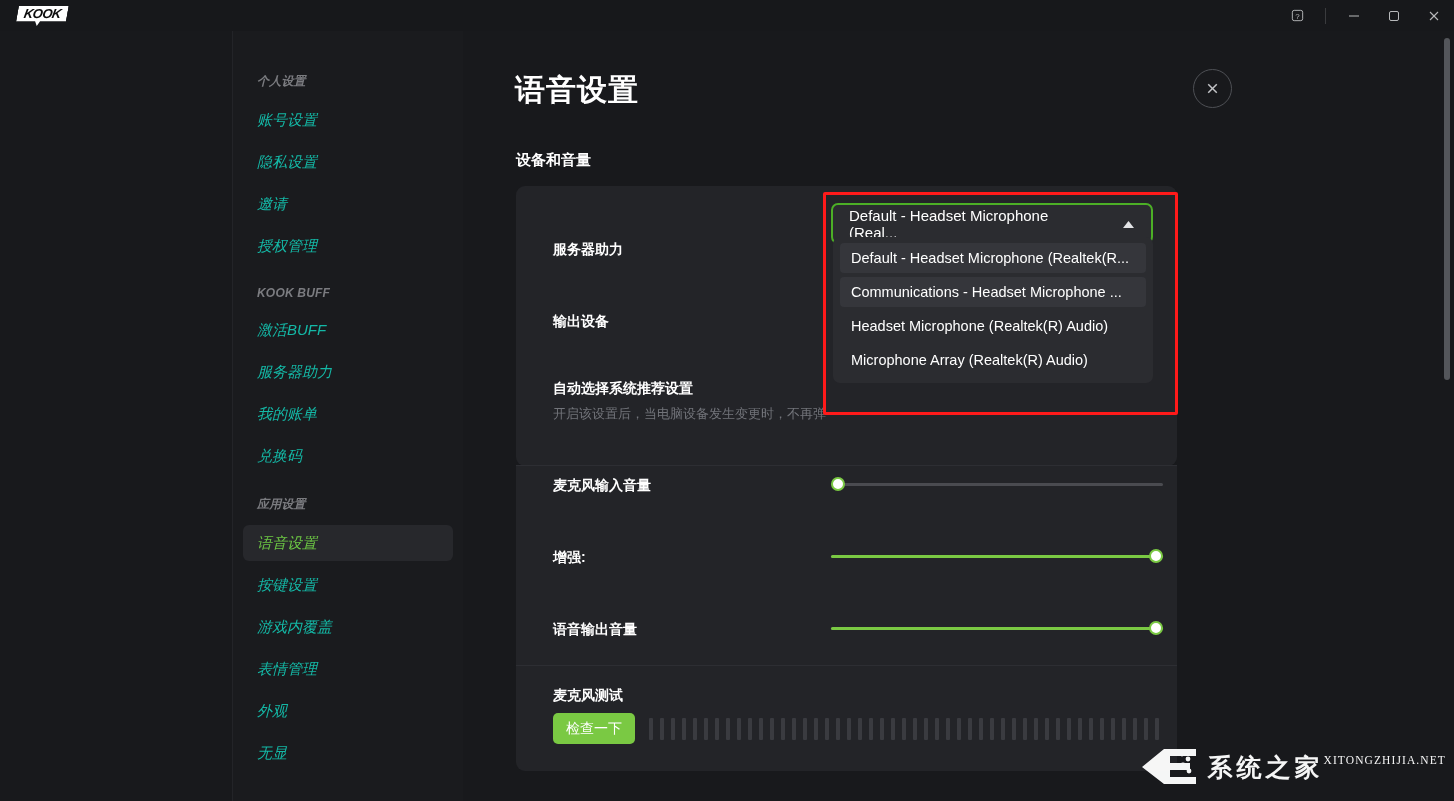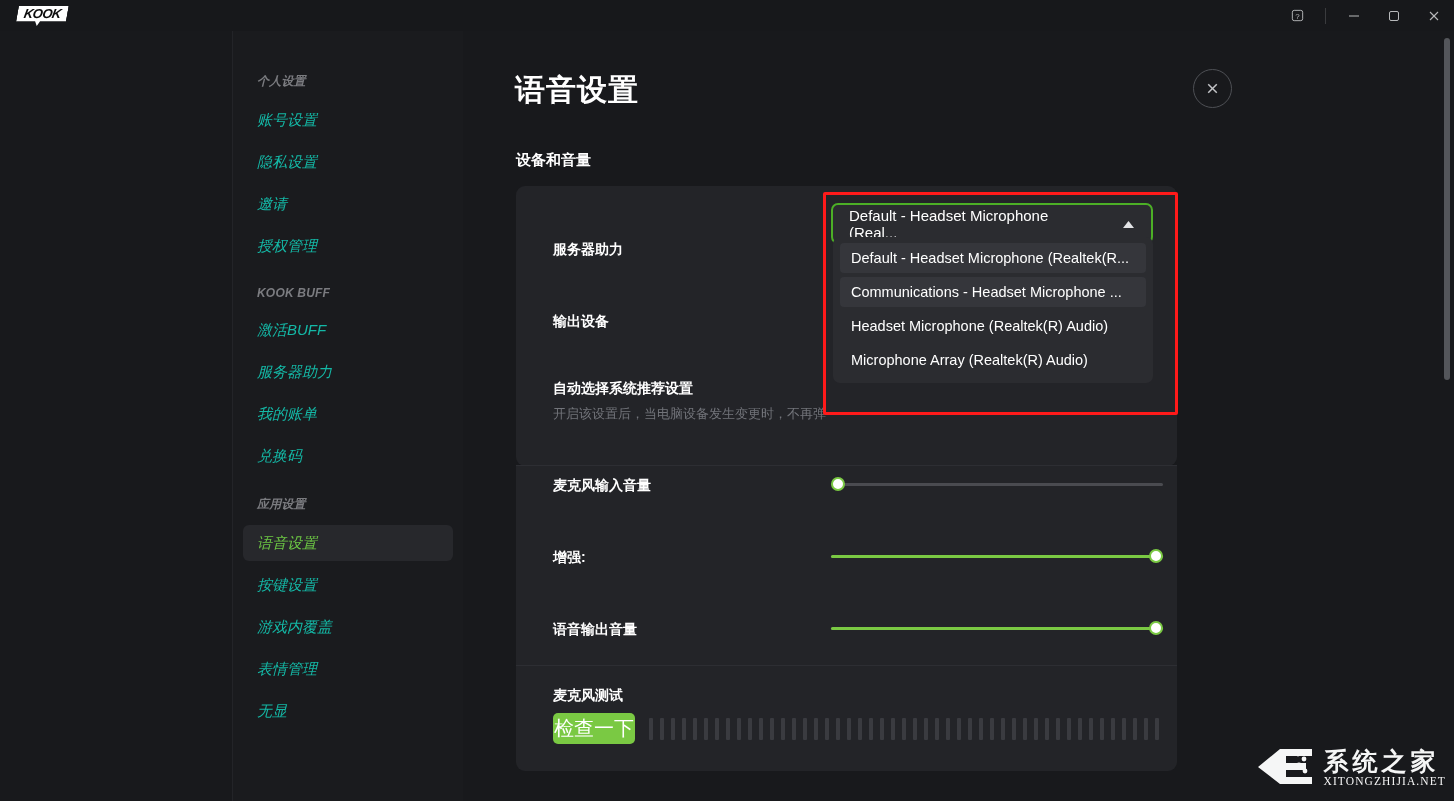--- a/index.html
+++ b/index.html
@@ -101,21 +101,21 @@
   .track { height: 3px; border-radius: 2px; background: #4a4b50; width: 100%; position: relative; }
   .track .fill { position: absolute; left: 0; top: 0; height: 3px; border-radius: 2px; background: #7ac943; }
   .knob {
     position: absolute; width: 14px; height: 14px; border-radius: 50%;
     background: #ffffff; border: 2px solid #7ac943; top: 0;
   }
 
   
   .check-btn {
     position: absolute; width: 82px; height: 31px; border-radius: 5px;
-    background: #7ac943; color: #ffffff; font-size: 20px;
+    background: #7ac943; color: #ffffff; font-size: 14px;
     display: flex; align-items: center; justify-content: center;
   }
   .ticks { position: absolute; display: flex; gap: 7px; }
   .ticks i { display: block; width: 4px; height: 22px; background: #3a3b40; border-radius: 1px; }
 
   
   .dd-highlight {
     position: absolute; left: 823px; top: 192px; width: 355px; height: 223px;
     border: 3px solid #ff1a1a; border-radius: 2px; pointer-events: none;
   }
@@ -143,21 +143,21 @@
     position: absolute; right: 4px; top: 38px; width: 6px; height: 342px;
     background: #54565b; border-radius: 3px;
   }
 
   
   .watermark {
     position: absolute; right: 8px; bottom: 10px;
     display: flex; align-items: center; gap: 8px; opacity: .96;
   }
   .wm-mark { position: relative; width: 62px; height: 48px; }
-  .wm-text { display: flex; flex-direction: column; align-items: flex-start; text-align: right; }
+  .wm-text { display: flex; align-items: flex-start; text-align: right; }
   .wm-cn { font-size: 25px; font-weight: bold; color: #ffffff; letter-spacing: 4px; line-height: 27px; }
   .wm-en { font-size: 11.5px; color: #ffffff; letter-spacing: 1.1px; font-family: "Liberation Serif", serif; }
 </style>
 </head>
 <body>
 
 <div id="app">
 
   <div class="titlebar">
     <div class="logo">
@@ -226,20 +226,23 @@
         <span>语音设置</span>
       </div>
       <div class="nav-item">
         <span>按键设置</span>
       </div>
       <div class="nav-item">
         <span>游戏内覆盖</span>
       </div>
       <div class="nav-item">
         <span>表情管理</span>
+      </div>
+      <div class="nav-item">
+        <span>外观</span>
       </div>
       <div class="nav-item">
         <span>无显</span>
       </div>
     </div>
 
   <div class="content">
 
     <div class="page-title">语音设置</div>
     <div class="section-title">设备和音量</div>

